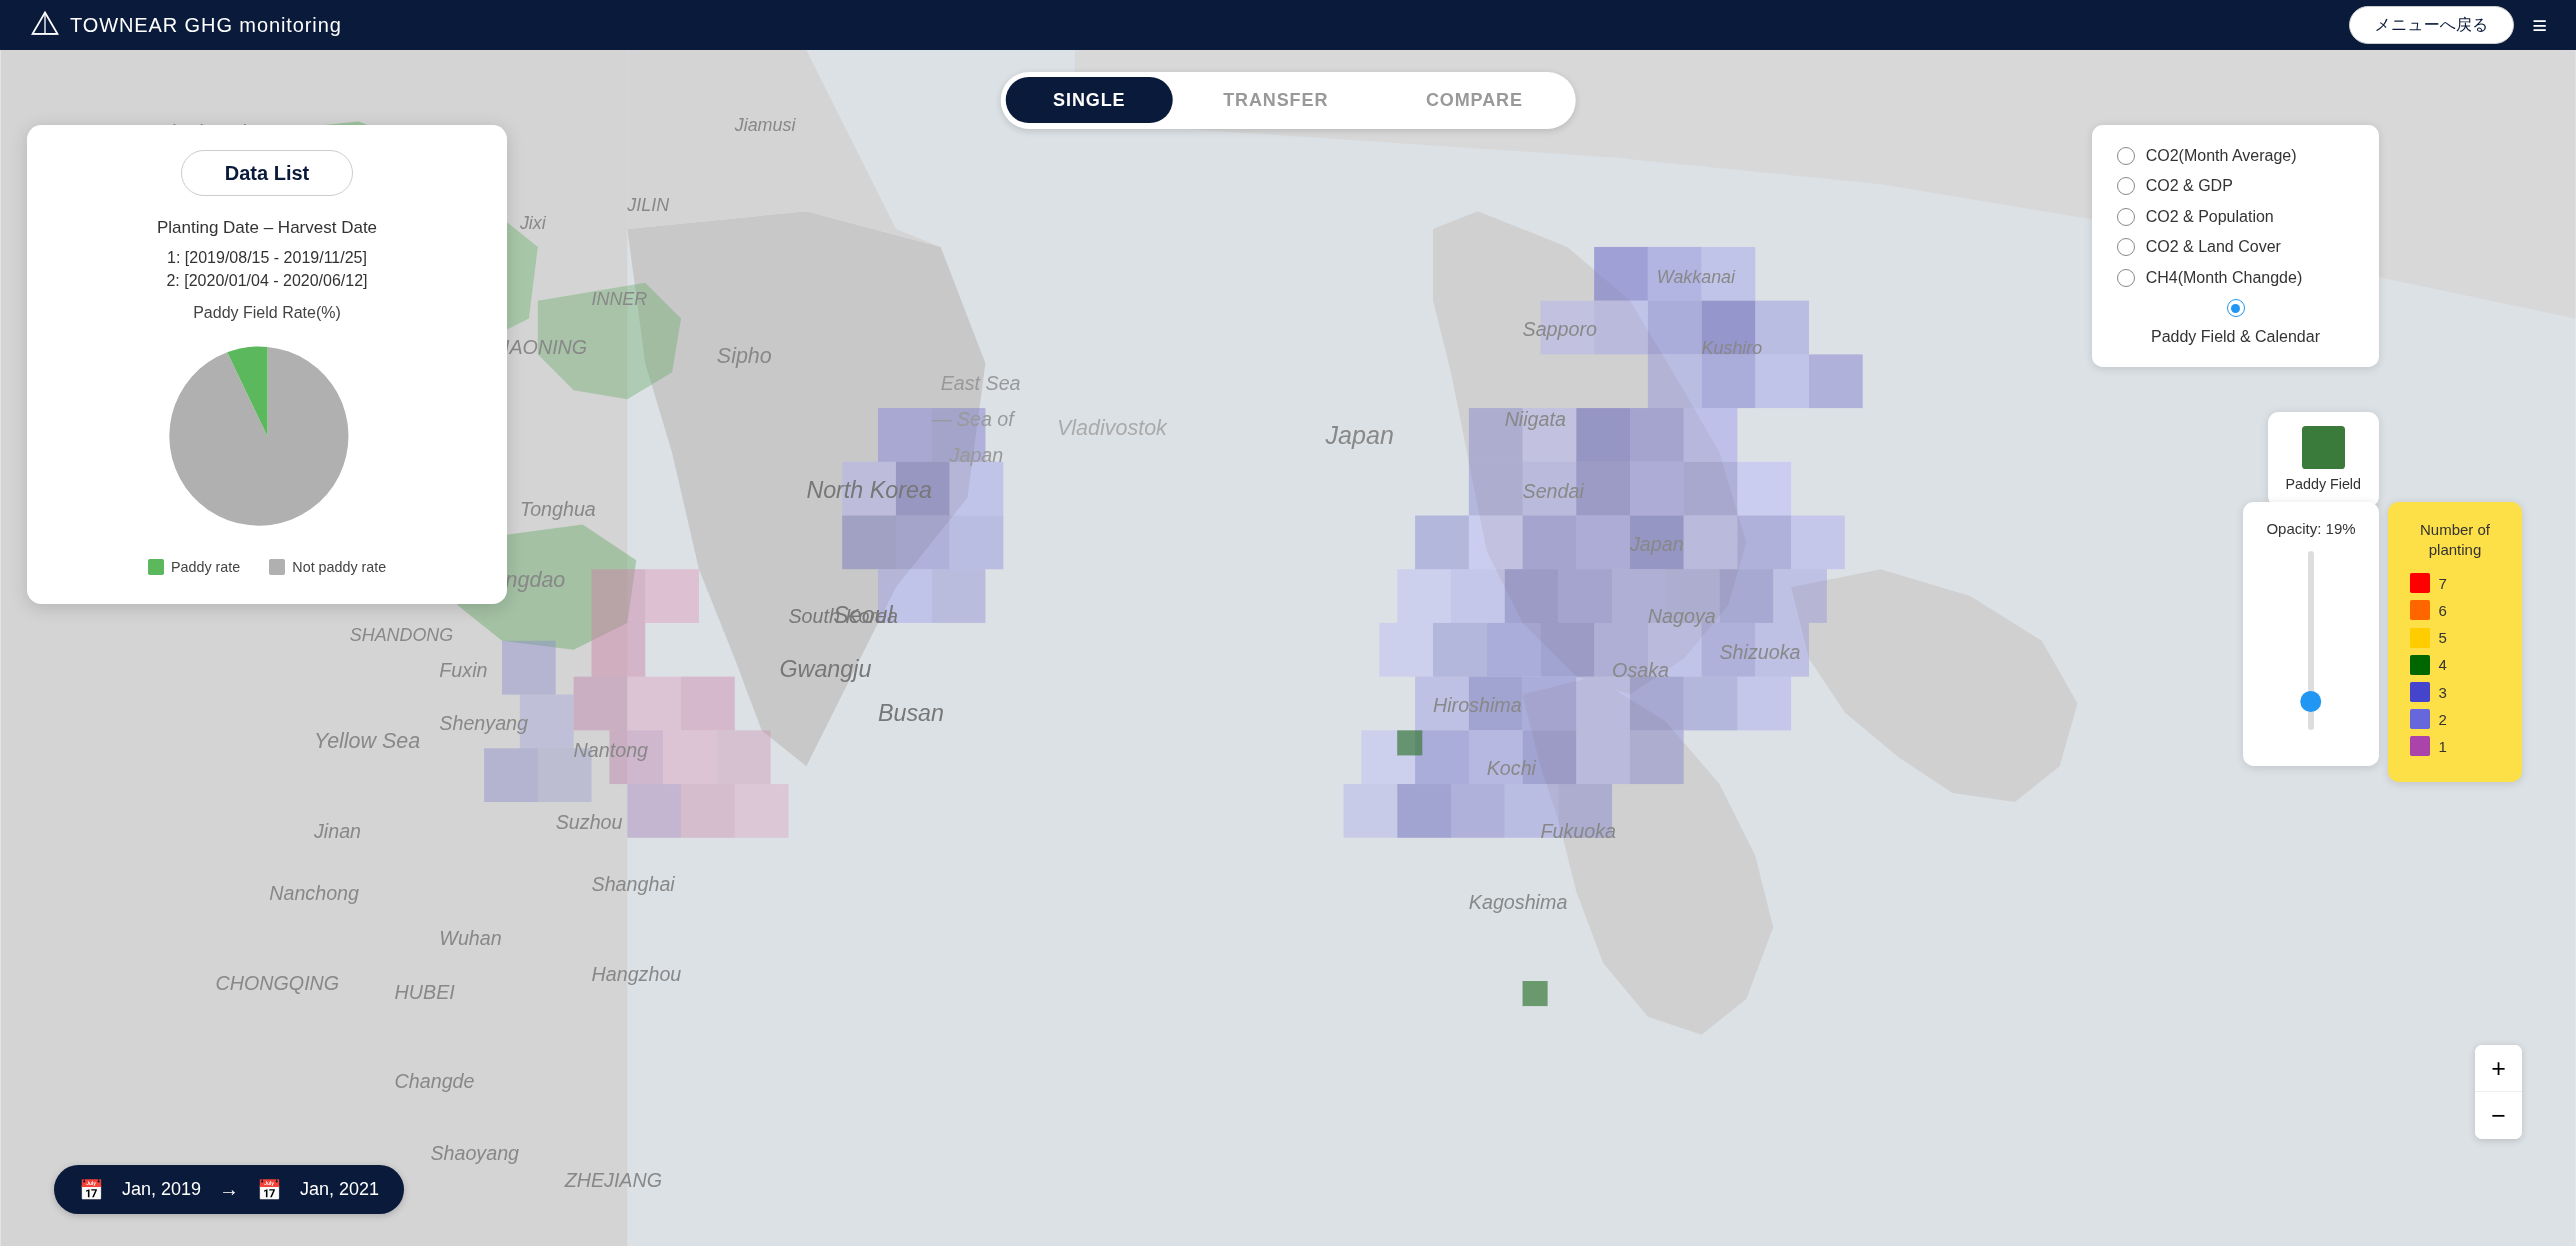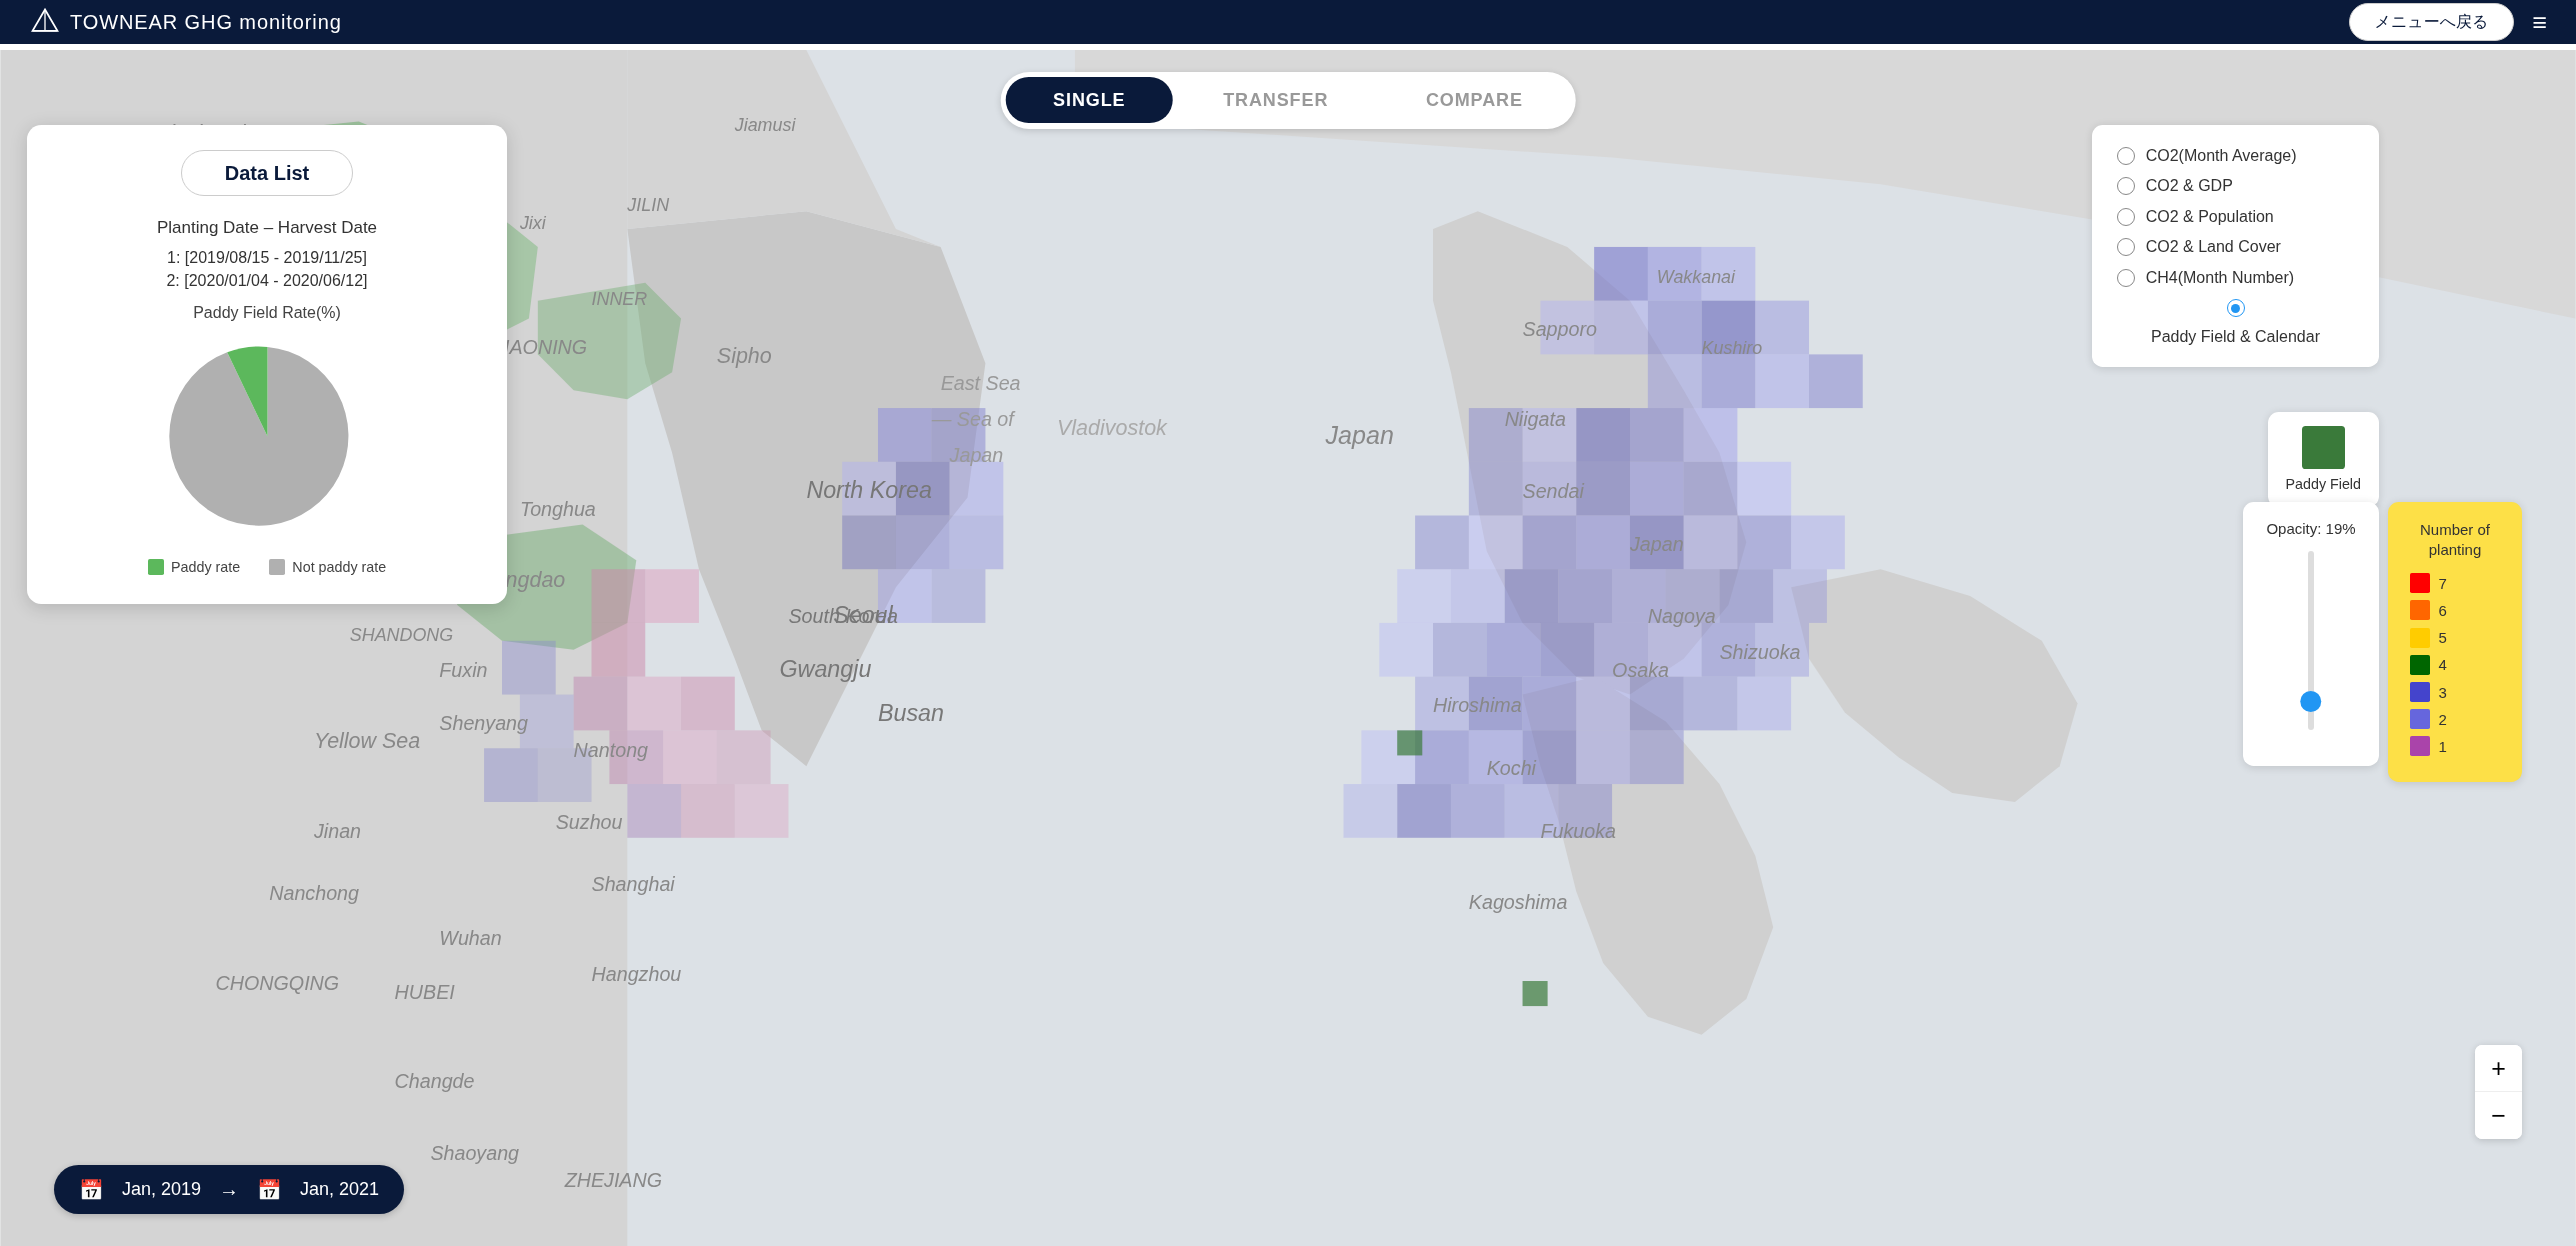--- a/index.html
+++ b/index.html
@@ -2,21 +2,21 @@
 <html style="font-size:14.3px"><head>
   <meta charset="utf-8">
   <style>
     * { margin: 0; padding: 0; box-sizing: border-box; }
     body { width: 2576px; height: 1247px; overflow: hidden; font-family: 'Arial', sans-serif; }
 
     
     #header {
       position: absolute;
       top: 0; left: 0; right: 0;
-      height: 44px;
+      height: 50px;
       background: #0a1a3a;
       display: flex;
       align-items: center;
       justify-content: space-between;
       padding: 0 29px;
       z-index: 100;
     }
     #logo-area {
       display: flex;
       align-items: center;
@@ -619,21 +619,21 @@
     <div class="radio-item">
       <div class="radio-circle"></div>
       <span>CO2 &amp; Population</span>
     </div>
     <div class="radio-item">
       <div class="radio-circle"></div>
       <span>CO2 &amp; Land Cover</span>
     </div>
     <div class="radio-item">
       <div class="radio-circle"></div>
-      <span>CH4(Month Number)</span>
+      <span>CH4(Month Changde)</span>
     </div>
     <div class="radio-item">
       <div class="radio-circle selected">
         <div class="radio-dot"></div>
       </div>
       <span>Paddy Field &amp; Calendar</span>
     </div>
   </div>
 
 <div id="paddy-field-legend">

